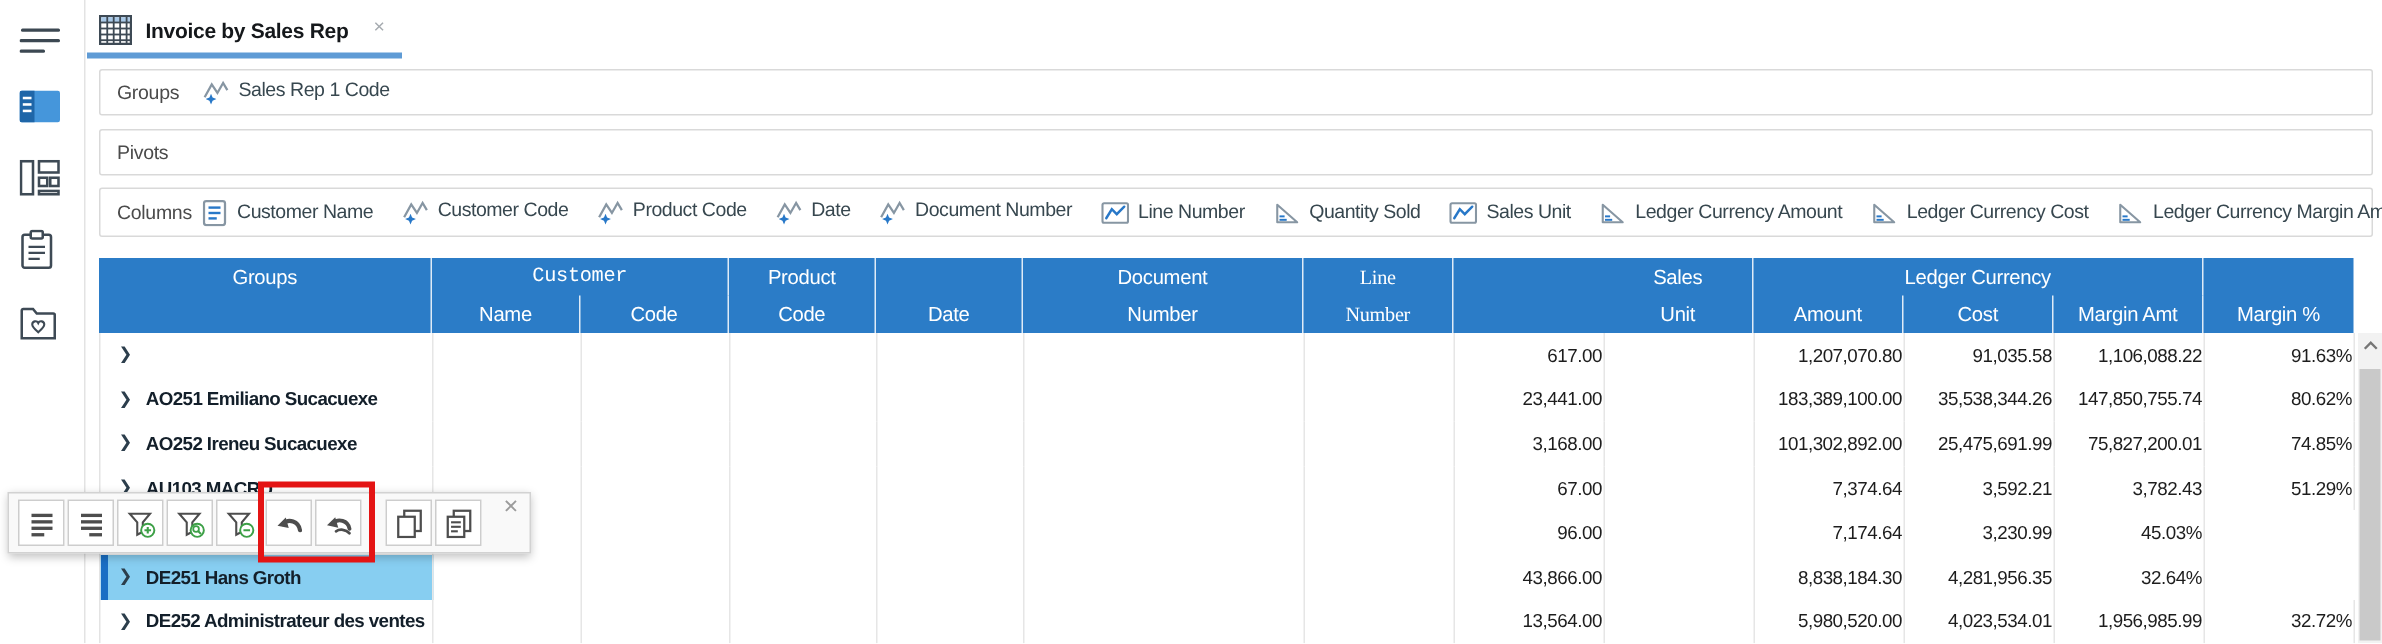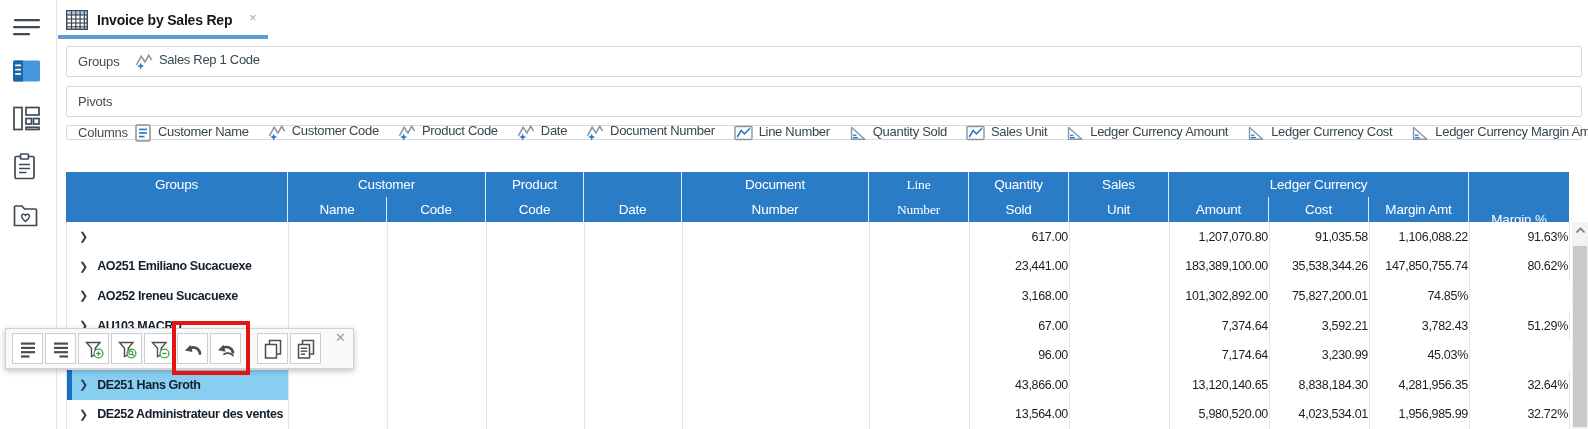--- a/index.html
+++ b/index.html
@@ -14,51 +14,51 @@
   .sb-menu { top:13px; } .sb-grid { top:57px; } .sb-dash { top:104px; } .sb-clip { top:152px; } .sb-fold { top:201px; }
   
   .tab { position:absolute; left:66px; top:7px; height:26px; display:flex; align-items:center; gap:9px; cursor:pointer; }
   .tab-title { font-size:14px; font-weight:bold; color:#15181b; letter-spacing:-0.2px; }
   .tab-close { position:absolute; left:249px; top:10px; font-size:13px; color:#a6abb0; cursor:pointer; }
   .tab-underline { position:absolute; left:58px; top:35px; width:210px; height:4px; background:#5f9bd5; }
   
   .bar { position:absolute; left:66px; width:1516px; background:#fff; border:1px solid #d9d9d9; border-radius:2px; display:flex; align-items:center; }
   .bar-groups { top:46px; height:31px; }
   .bar-pivots { top:86px; height:31px; }
-  .bar-columns { top:125px; height:15px; }
+  .bar-columns { top:125px; height:33px; }
   .bar-label { padding-left:11px; min-width:55px; font-size:13px; color:#4b4b4b; letter-spacing:-0.2px; }
   .chips { display:flex; align-items:center; gap:19px; margin-left:13px; }
   .chip { display:flex; align-items:flex-start; gap:6px; cursor:pointer; }
   .chip-label { font-size:13px; color:#37474f; letter-spacing:-0.3px; white-space:nowrap; }
   .ic { display:inline-flex; align-items:center; }
   .ic svg { display:block; }
   
   .thead {
     position:absolute; left:66px; top:172px; display:grid;
     grid-template-columns:222px 99px 99px 98px 98px 187px 100px 100px 100px 100px 100px 100px 100px;
     grid-auto-rows:25px; background:#2b7cc7; color:#fff; font-size:13.5px; letter-spacing:-0.2px;
   }
   .h { text-align:center; position:relative; }
   .h span { display:block; line-height:25px; height:25px; }
   .bR { border-right:1px solid rgba(255,255,255,0.85); }
   .h-groups   { grid-column:1;     grid-row:1/3; }
-  .h-customer { grid-column:2/4;   grid-row:1; }
+  .h-customer { grid-column:2/4;   grid-row:1;font-family:Liberation Mono, monospace; }
   .h-name     { grid-column:2;     grid-row:2; }
   .h-ccode    { grid-column:3;     grid-row:2; }
   .h-product  { grid-column:4;     grid-row:1/3; }
   .h-date     { grid-column:5;     grid-row:1/3; padding-top:25px; }
   .h-document { grid-column:6;     grid-row:1/3; }
   .h-line     { grid-column:7;     grid-row:1/3;font-family:Liberation Serif, serif; }
   .h-qty      { grid-column:8;     grid-row:1/3; }
   .h-sales    { grid-column:9;     grid-row:1/3; }
   .h-ledger   { grid-column:10/13; grid-row:1; }
   .h-amount   { grid-column:10;    grid-row:2; }
   .h-cost     { grid-column:11;    grid-row:2; }
   .h-marginamt{ grid-column:12;    grid-row:2; }
-  .h-marginpct{ grid-column:13;    grid-row:1/3; padding-top:35px; }
+  .h-marginpct{ grid-column:13;    grid-row:1/3; padding-top:25px; }
   
   .tbody { position:absolute; left:66px; top:222px; width:1503px; border-left:1px solid #e3e3e3; }
   .row {
     display:grid; height:29.6px;
     grid-template-columns:222px 99px 99px 98px 98px 187px 100px 100px 100px 100px 100px 100px 100px;
   }
   .row > div { height:100%; border-right:1px solid #e6e6e6; display:flex; align-items:center; overflow:hidden; }
   .cg { padding-left:12px; gap:9px; cursor:pointer; }
   .glabel { font-weight:bold; font-size:12.5px; color:#131f2a; letter-spacing:-0.4px; white-space:nowrap; }
   .chev { font-size:11px; color:#2c3e4c; line-height:1; }
@@ -315,24 +315,20 @@
         <span>Date</span>
       </div>
     <div class="h h-document bR">
         <span>Document</span>
         <span>Number</span>
       </div>
     <div class="h h-line bR">
         <span>Line</span>
         <span>Number</span>
       </div>
-    <div class="h h-qty bR">
-        <span>Quantity</span>
-        <span>Sold</span>
-      </div>
     <div class="h h-ledger bR">
         <span>Ledger Currency</span>
       </div>
     <div class="h h-sales bR">
         <span>Sales</span>
         <span>Unit</span>
       </div>
     <div class="h h-amount bR">
         <span>Amount</span>
       </div>
@@ -416,20 +412,23 @@
         <div class="c"></div>
         <div class="c"></div>
         <div class="num">
           <span>3,168.00</span>
         </div>
         <div class="c"></div>
         <div class="num">
           <span>101,302,892.00</span>
         </div>
         <div class="num">
+          <span>25,475,691.99</span>
+        </div>
+        <div class="num">
           <span>75,827,200.01</span>
         </div>
         <div class="num">
           <span>74.85%</span>
         </div>
       </div>
       <div class="row">
         <div class="cg">
           <span class="chev">❯</span>
           <span class="glabel">AU103 MACRU</span>
@@ -490,23 +489,20 @@
         <div class="c"></div>
         <div class="c"></div>
         <div class="c"></div>
         <div class="c"></div>
         <div class="c"></div>
         <div class="c"></div>
         <div class="num">
           <span>43,866.00</span>
         </div>
         <div class="c"></div>
-        <div class="num">
-          <span>13,120,140.65</span>
-        </div>
         <div class="num">
           <span>8,838,184.30</span>
         </div>
         <div class="num">
           <span>4,281,956.35</span>
         </div>
         <div class="num">
           <span>32.64%</span>
         </div>
       </div>

